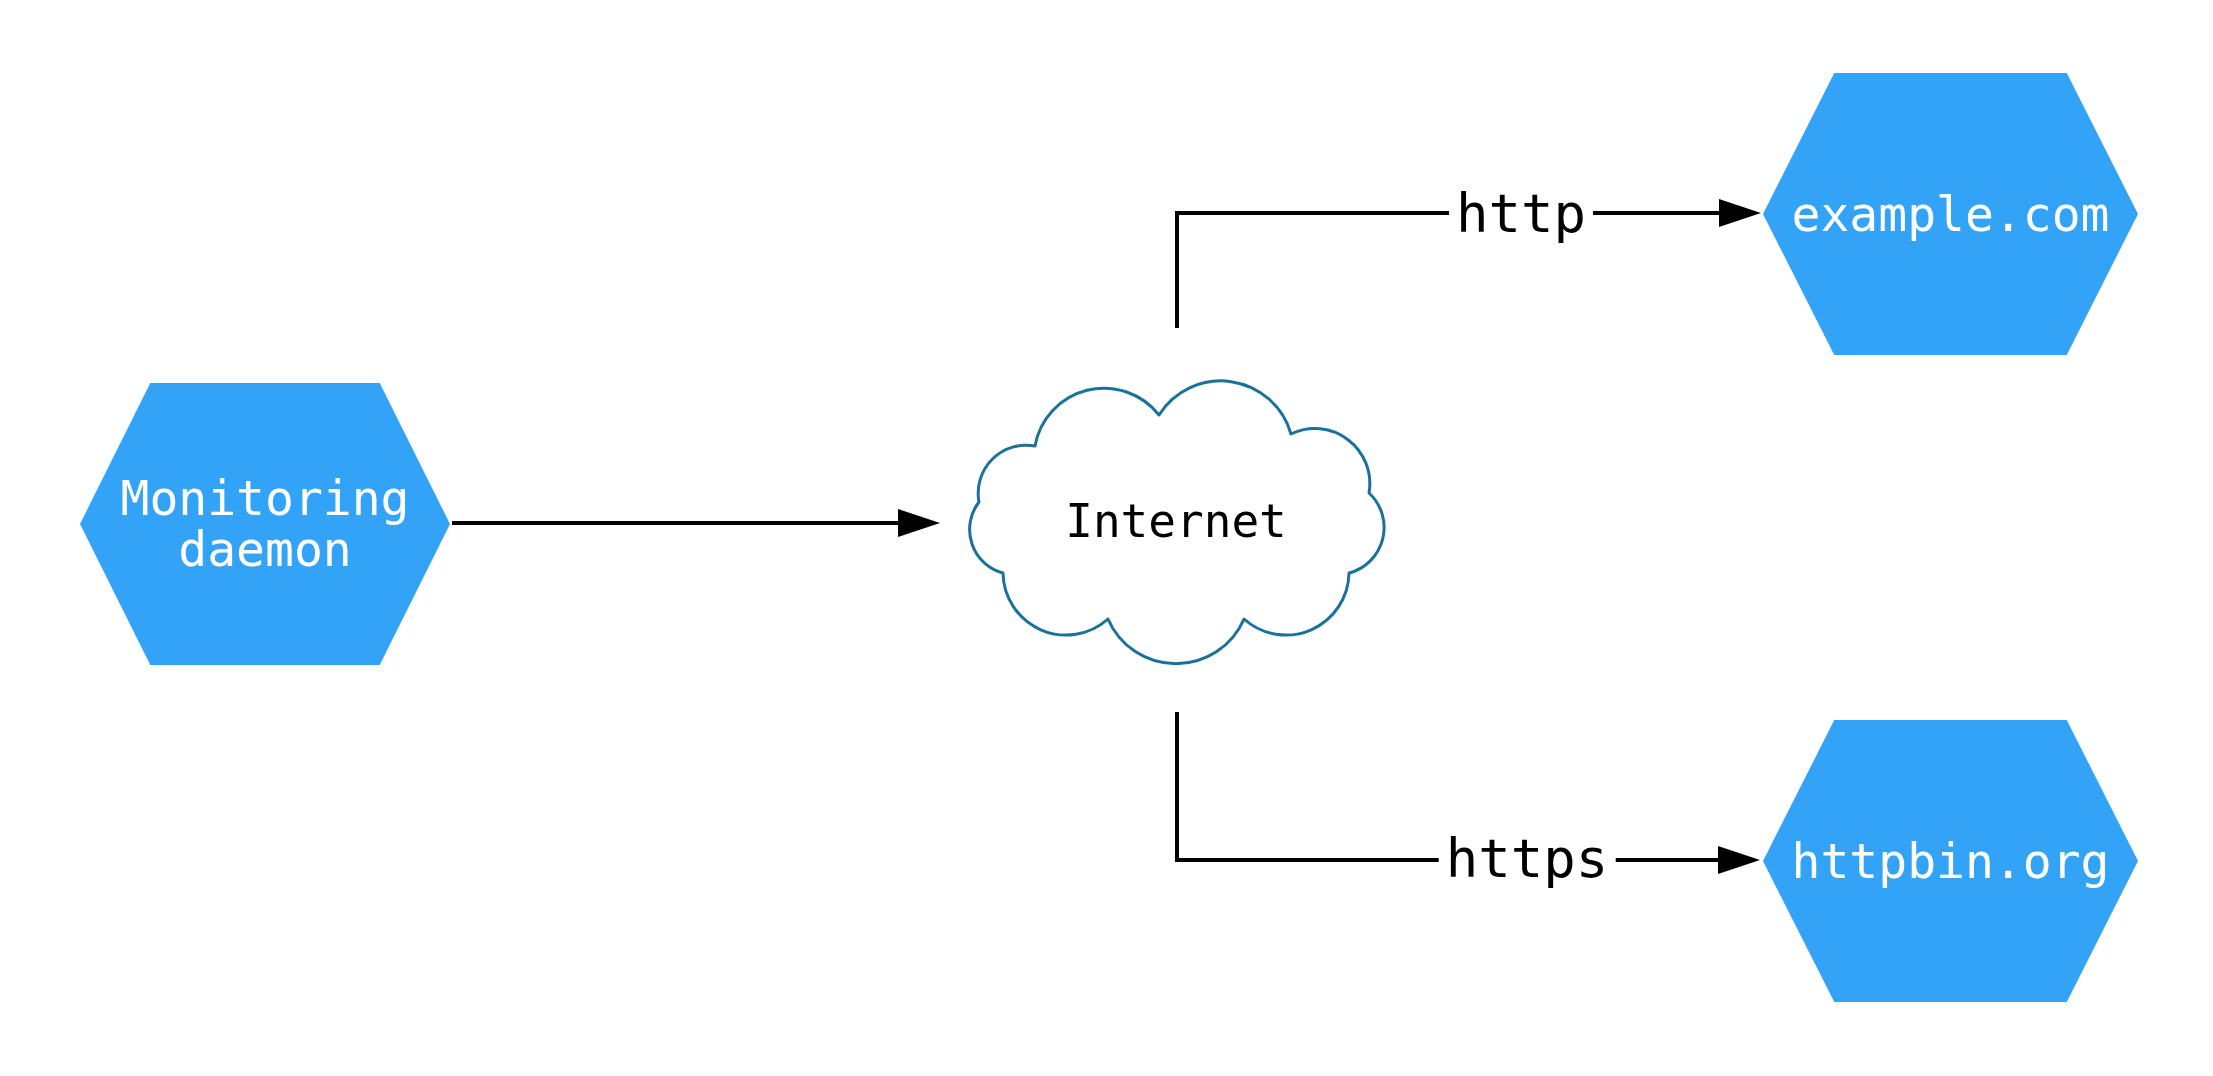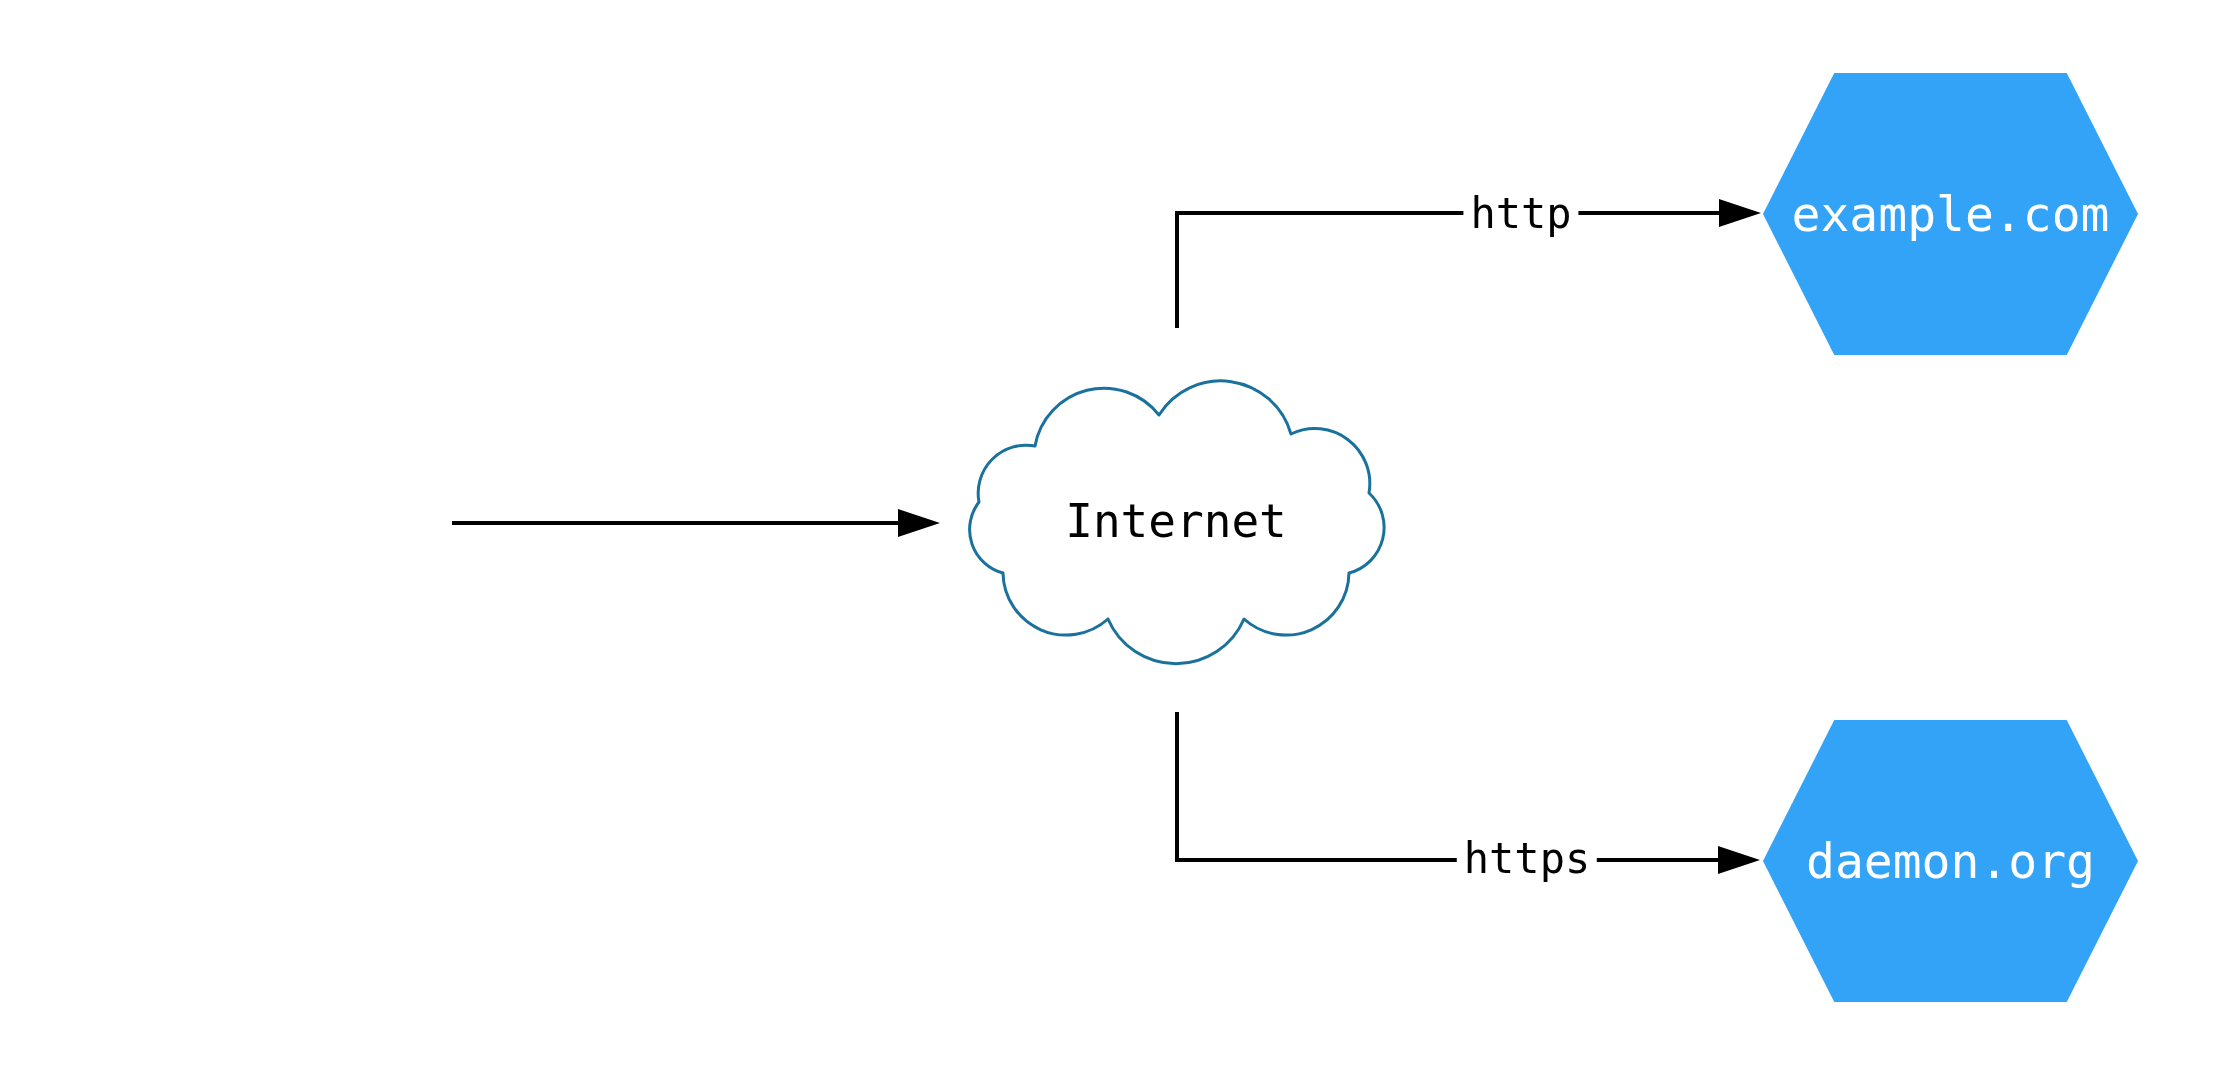--- a/index.html
+++ b/index.html
@@ -69,21 +69,21 @@
     color: var(--edge-label-text);
     font-size: 46px;
     white-space: nowrap;
   }
 
   .edge-label {
     position: absolute;
     transform: translate(-50%, -50%);
     background: var(--background);
     color: var(--edge-label-text);
-    font-size: 42px;
+    font-size: 54px;
     line-height: 1.1;
     padding: 0 7px;
     white-space: nowrap;
   }
   .label-every-minute { left: 664px;  top: 524px; }
   .label-http         { left: 1521px; top: 214px; }
   .label-https        { left: 1527px; top: 859px; }
 </style>
 </head>
 <body>
@@ -106,27 +106,30 @@
     <path class="edge-line" d="M 452 523 H 902"></path>
     <polygon class="arrowhead" points="940,523 898,509 898,537"></polygon>
 
     <path class="edge-line" d="M 1177 328 V 213 H 1723"></path>
     <polygon class="arrowhead" points="1761,213 1719,199 1719,227"></polygon>
 
     <path class="edge-line" d="M 1177 712 V 860 H 1722"></path>
     <polygon class="arrowhead" points="1760,860 1718,846 1718,874"></polygon>
   </svg>
 
+  <div class="hex-node node-monitoring">
+    <span class="node-label">Monitoring daemon</span>
+  </div>
 
   <div class="hex-node node-example">
     <span class="node-label">example.com</span>
   </div>
 
   <div class="hex-node node-httpbin">
-    <span class="node-label">daemon.org</span>
+    <span class="node-label">httpbin.org</span>
   </div>
 
   <div class="cloud-label">Internet</div>
 
 
   <div class="edge-label label-http">http</div>
 
   <div class="edge-label label-https">https</div>
 
 </div>

